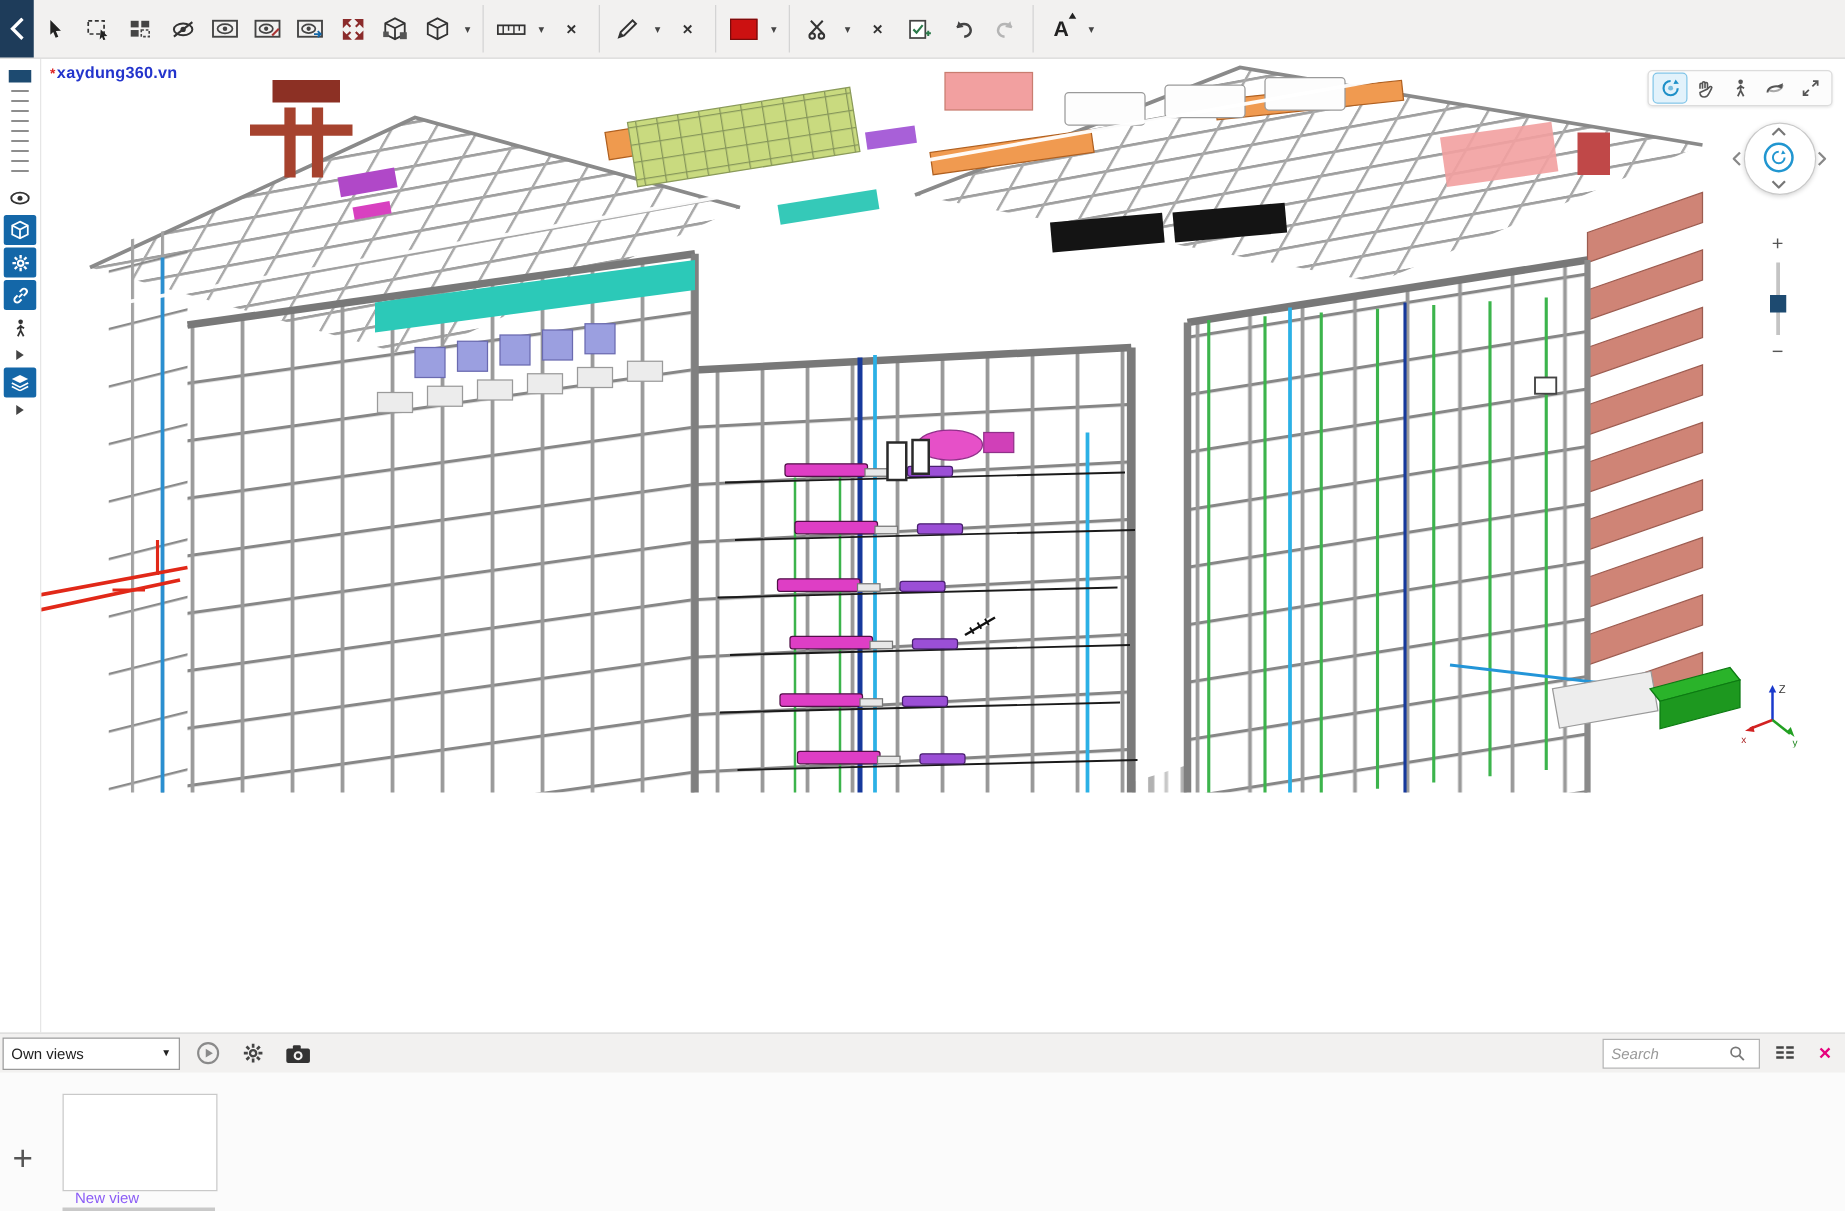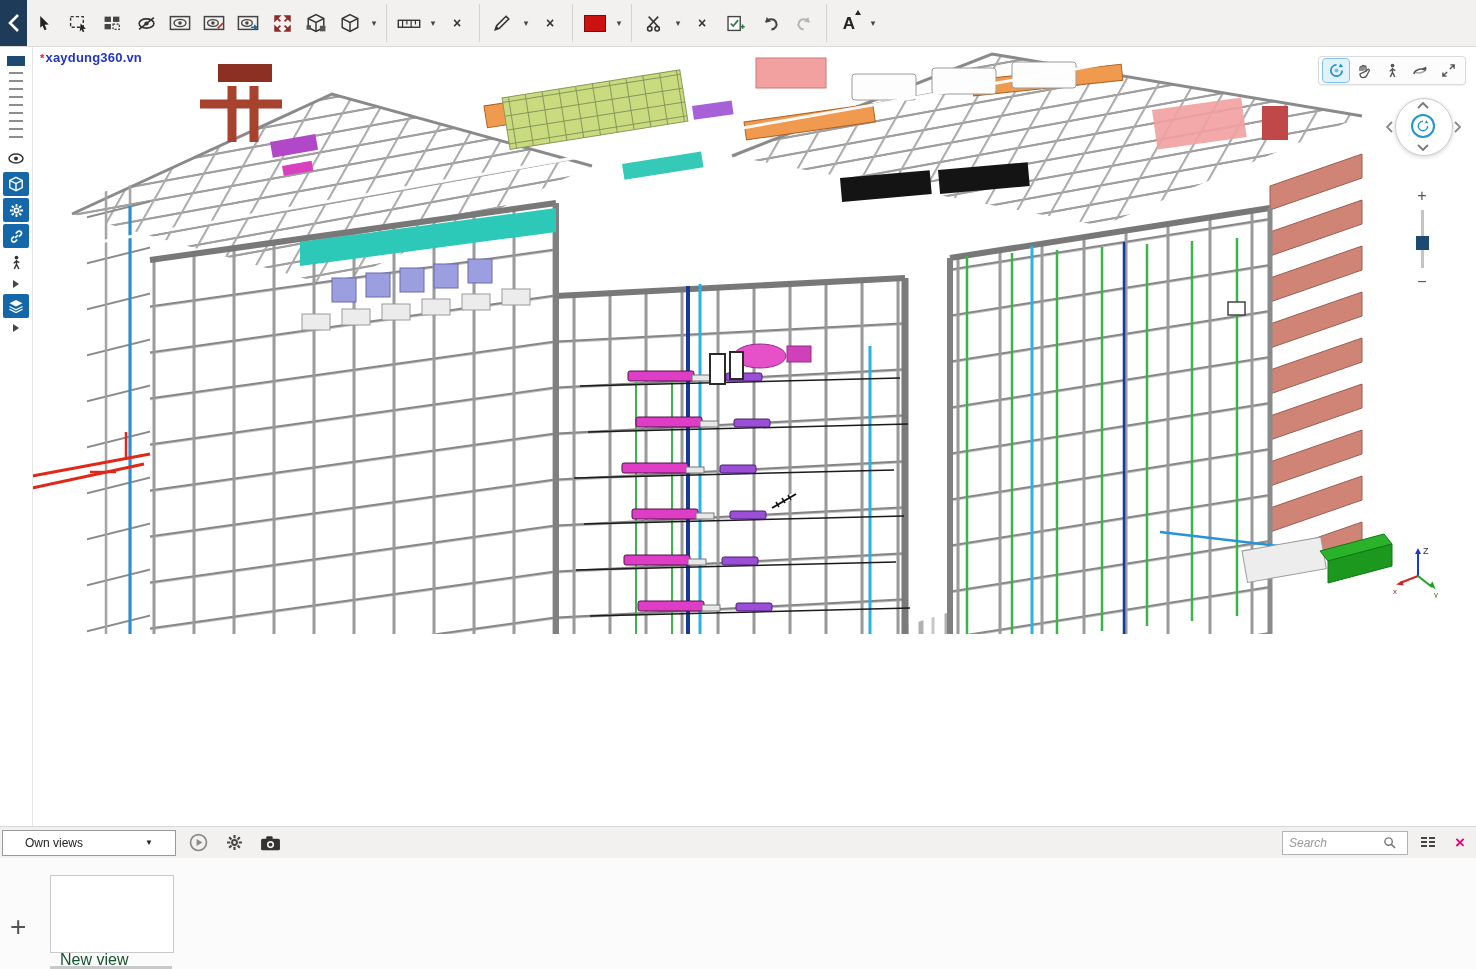--- a/index.html
+++ b/index.html
@@ -66,40 +66,40 @@
   .zoom-track{position:relative;width:3px;height:58px;background:#c4c4c4;margin:4px 0}
   .zoom-thumb{position:absolute;left:-5px;top:26px;width:13px;height:14px;background:#1d4a70}
 
   
   #axes{position:absolute;right:36px;bottom:36px;width:48px;height:56px}
 
   
   #bottom-bar{position:absolute;left:0;top:826px;width:1476px;height:31px;background:#f2f1f0;
               border-top:1px solid #d9d9d9;display:flex;align-items:center;z-index:10}
   .views-select{width:128px;height:24px;background:#fff;border:1px solid #9a9a9a;display:flex;
-                align-items:center;justify-content:space-between;padding:0 22px;font-size:12px;
+                align-items:center;justify-content:space-between;padding:0 6px;font-size:12px;
                 color:#222;margin-left:2px}
   .vs-caret{font-size:8px;color:#222}
   .bb-btn{width:28px;height:26px;display:flex;align-items:center;justify-content:center;border:none;
           background:transparent;margin-left:8px;padding:0}
   .search-box{margin-left:auto;width:116px;height:22px;border:1px solid #b4b4b4;background:#fff;
               display:flex;align-items:center;padding:0 4px;margin-right:6px}
   .search-box input{border:none;outline:none;width:92px;font-size:12px;color:#0c4a6e;
                     font-family:"Liberation Sans",sans-serif;background:transparent}
   .search-box input::placeholder{color:#999;font-style:italic}
   .bb-x{color:#e5007d;font-size:17px;font-weight:bold;border:none;background:transparent;
         width:24px;margin:0 4px 0 6px;padding:0}
 
   
   #views-panel{position:absolute;left:0;top:857px;width:1476px;height:112px;background:#fbfbfb}
   .add-view{position:absolute;left:10px;top:56px;font-size:28px;color:#555;background:none;border:none;
             line-height:1;padding:0}
   .view-card{position:absolute;left:50px;top:18px;width:122px;height:76px;background:#fff;
              border:1px solid #c9c9c9}
-  .view-label{position:absolute;left:60px;top:94px;font-size:16px;color:#14532d}
+  .view-label{position:absolute;left:60px;top:94px;font-size:12px;color:#8b5cf6}
   .views-scrollbar{position:absolute;left:50px;top:109px;width:122px;height:3px;background:#c9c9c9}
 </style>
 </head>
 <body>
 
 <div id="root">
 
   <div id="toolbar">
     <button class="back">
       <svg width="12" height="18" viewBox="0 0 12 18">

